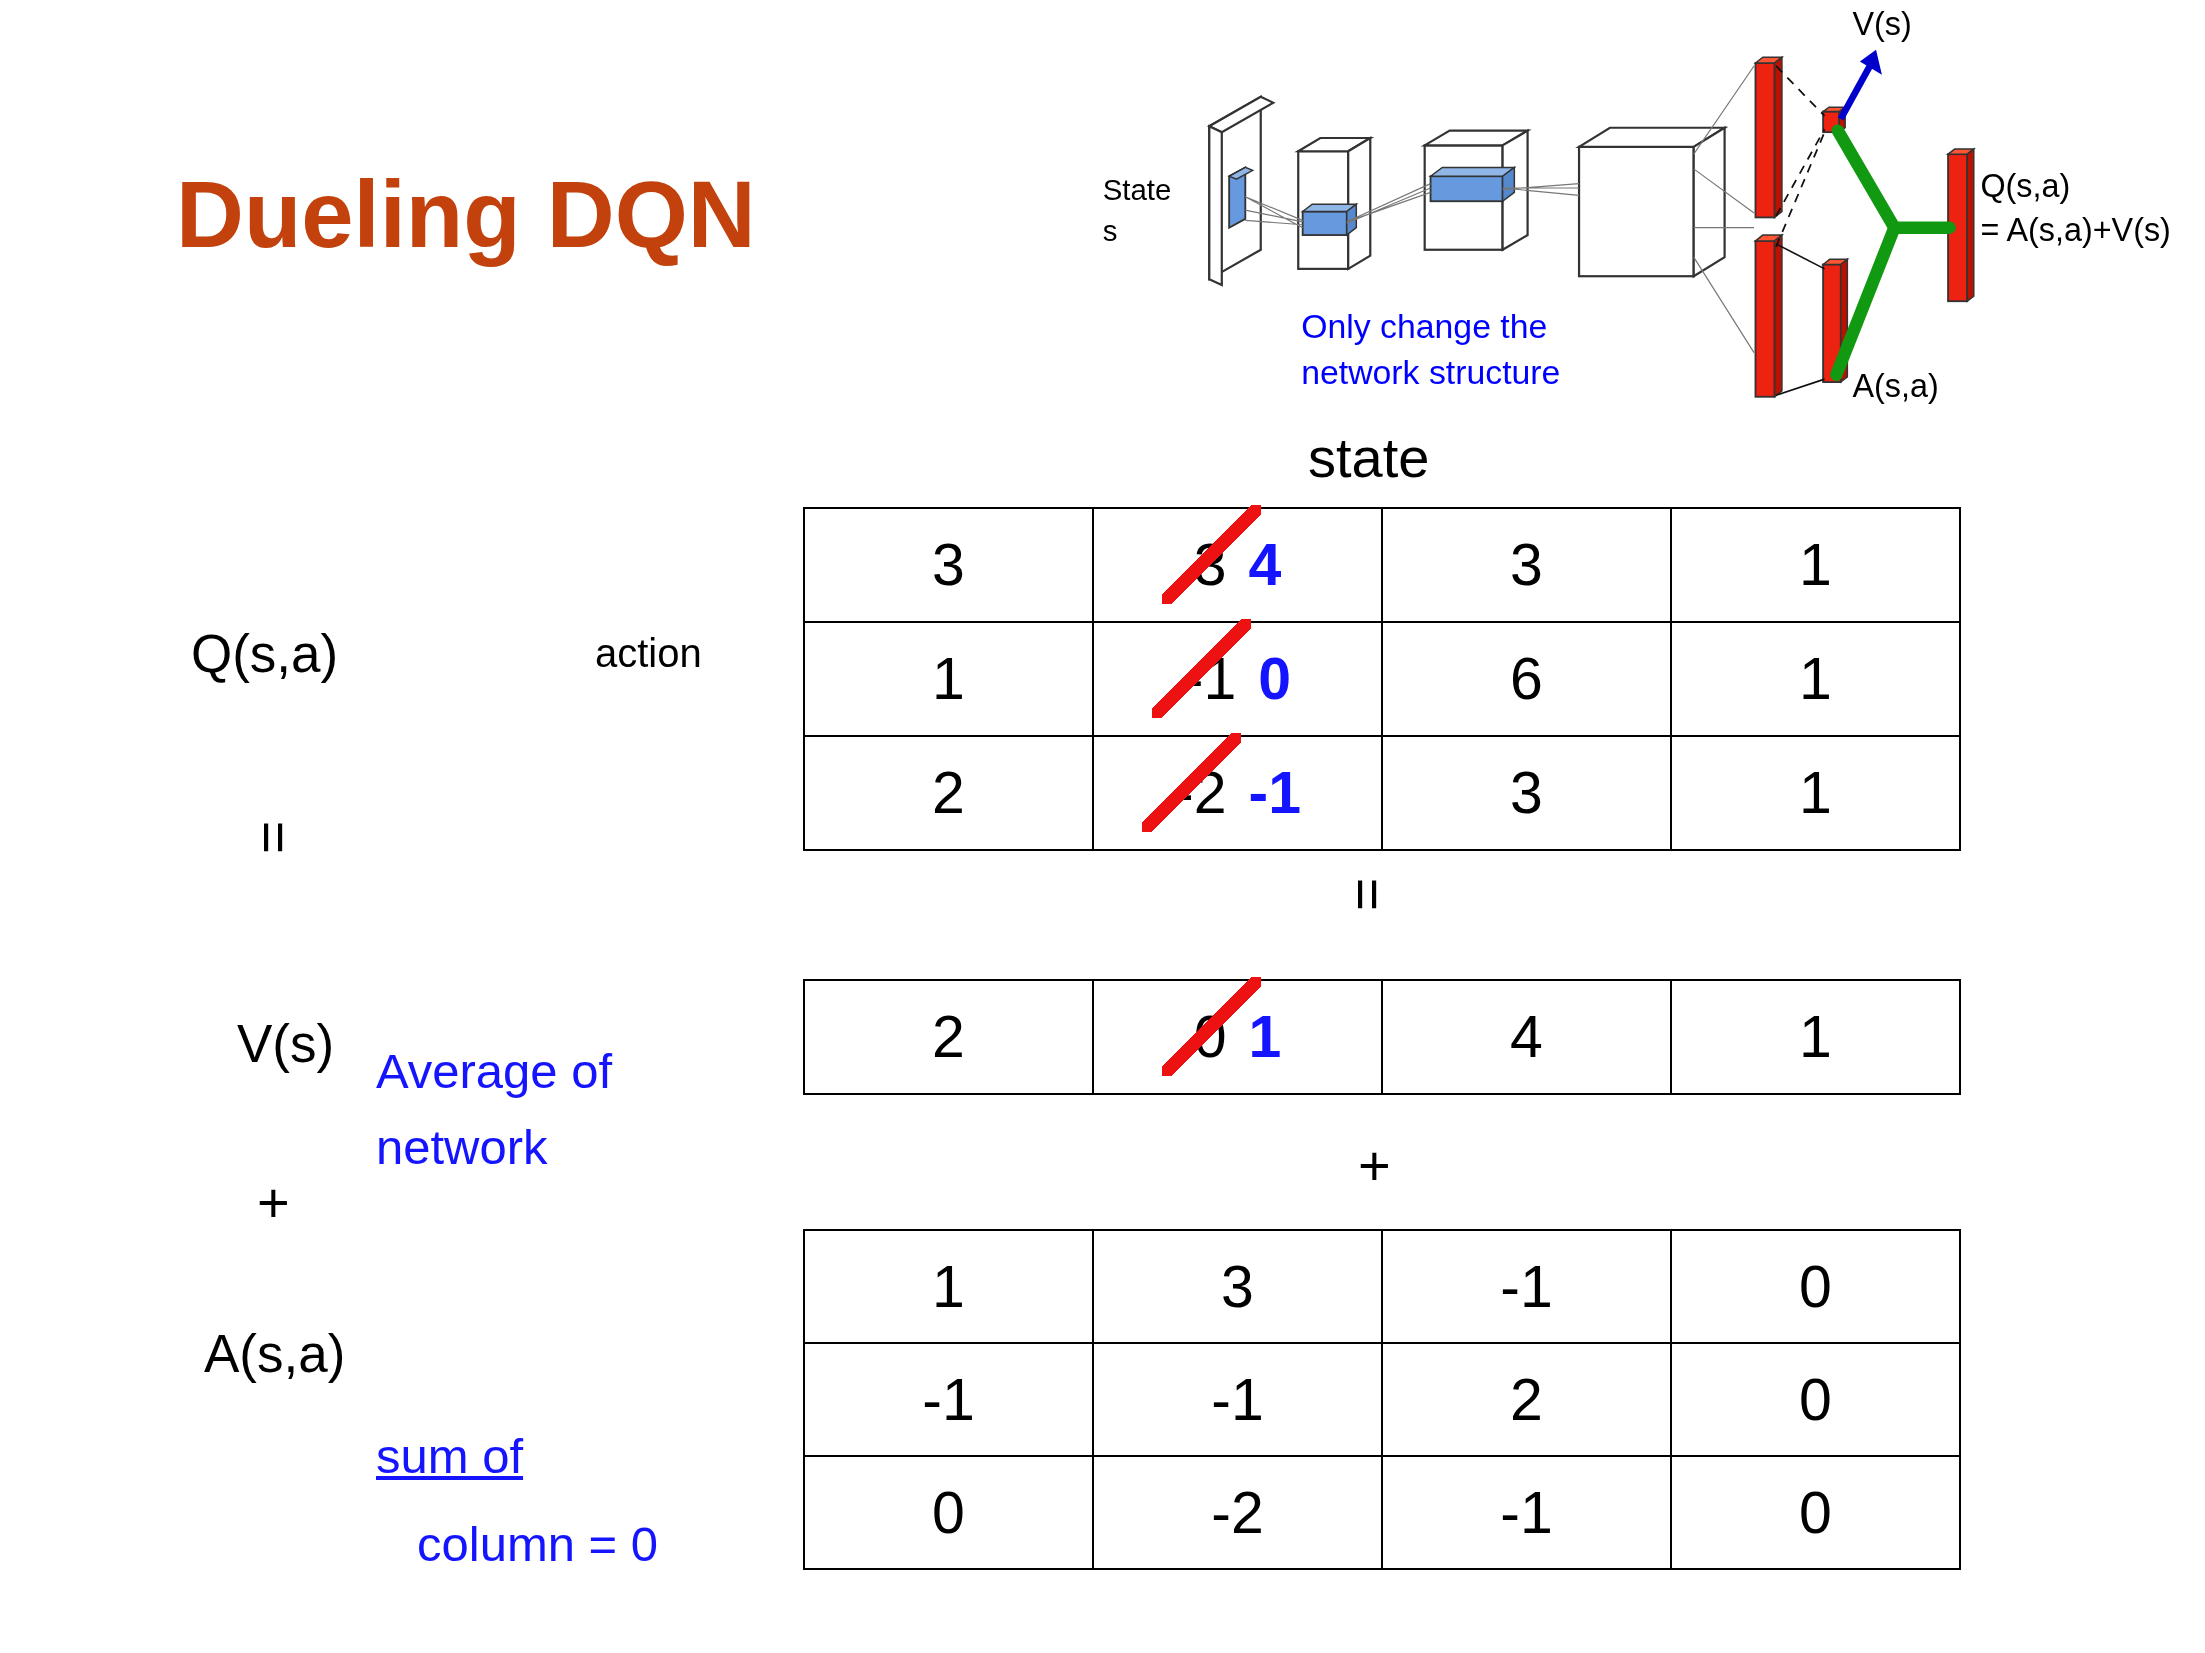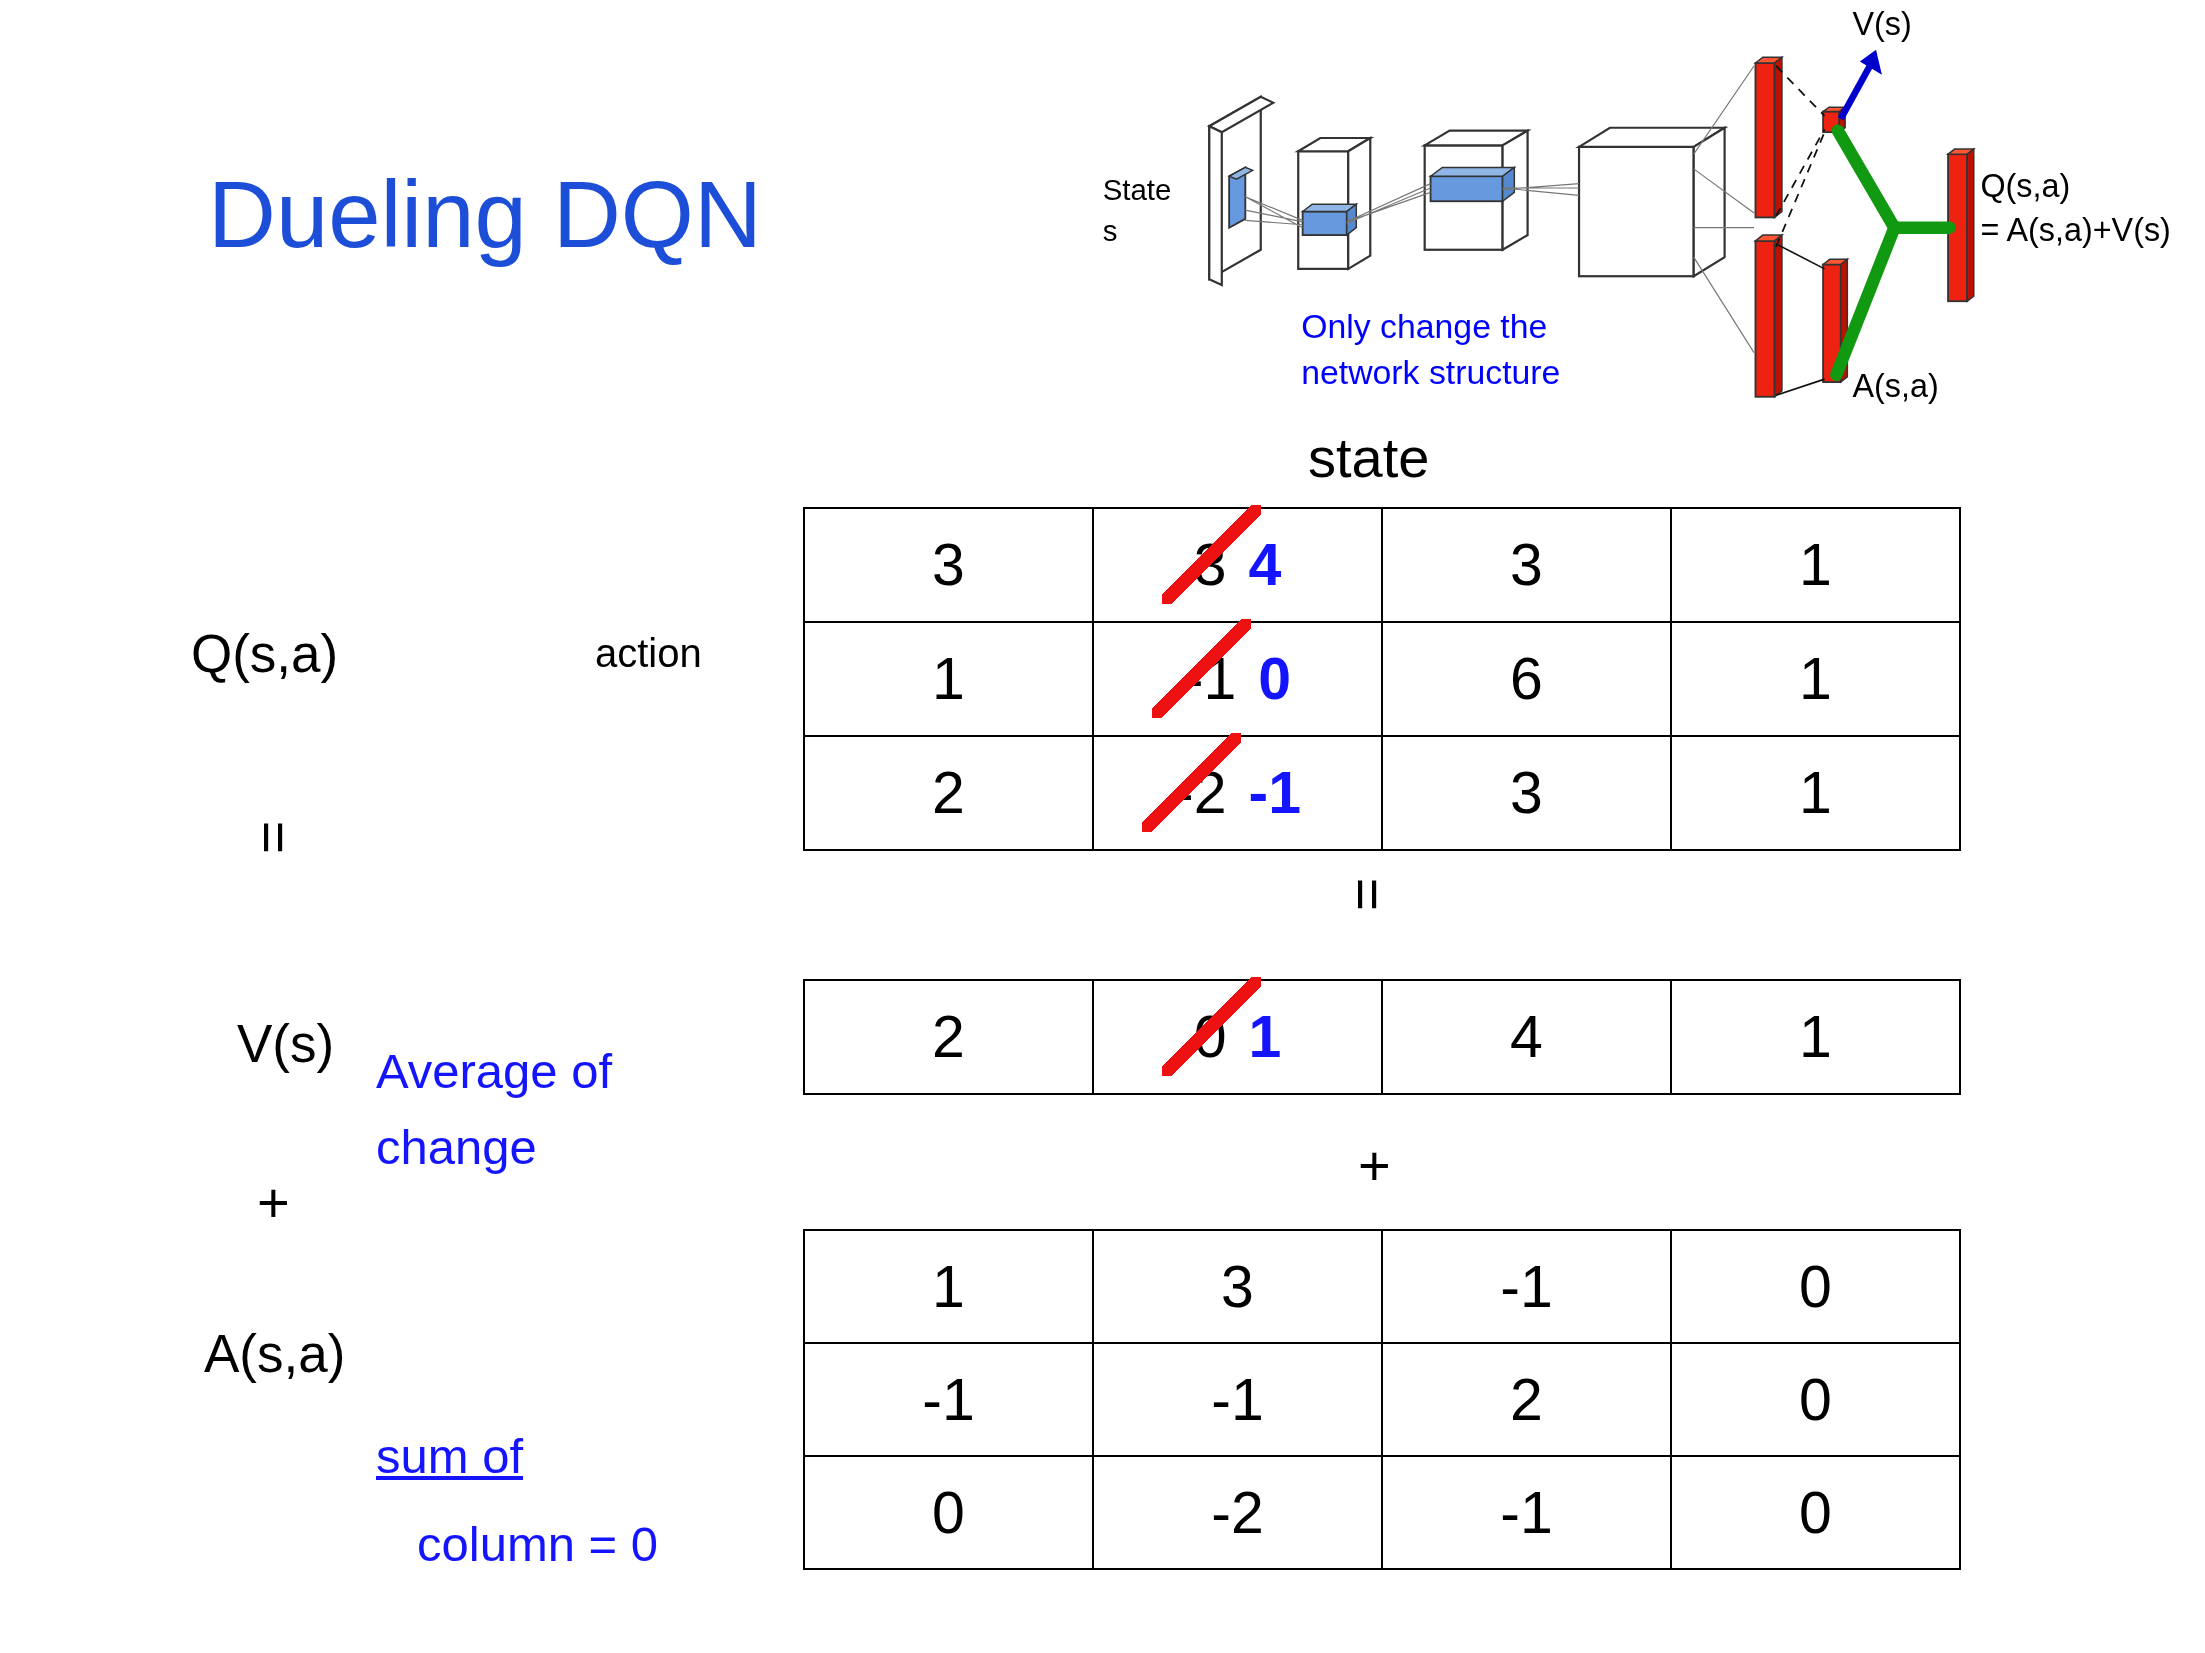--- a/index.html
+++ b/index.html
@@ -3,21 +3,21 @@
 <meta charset="utf-8">
 <style>
   html,body{margin:0;padding:0;background:#ffffff;}
   body{width:2205px;height:1654px;position:relative;overflow:hidden;
        font-family:"Liberation Sans", sans-serif;color:#000;}
 
   
   #slide-title{
     position:absolute;left:176px;top:168px;
     font-size:94px;line-height:1;letter-spacing:0px;
-    font-weight:400;color:#1d4ed8;white-space:nowrap;margin-left:32px;
+    font-weight:700;color:#c2410c;white-space:nowrap;
   }
 
   
   #network-diagram{position:absolute;left:1088px;top:7.4px;width:1110px;height:412px;}
   #network-diagram svg{display:block;width:100%;height:100%;}
   .nd-label{font-family:"Liberation Sans",sans-serif;fill:#000;}
   .nd-blue{fill:#0000ff;font-family:"Liberation Sans",sans-serif;}
 
   
   .side-label{position:absolute;font-size:53px;color:#000;white-space:nowrap;}
@@ -189,21 +189,21 @@
 </div>
 
 <div id="label-state">state</div>
 <div id="label-action">action</div>
 
 <div class="side-label" style="left:191px;top:623px;">Q(s,a)</div>
 <div class="eq-rot" style="left:257px;top:809px;">=</div>
 
 <div class="side-label" style="left:237px;top:1013px;">V(s)</div>
 <div class="blue-note" style="left:376px;top:1043px;">Average of</div>
-<div class="blue-note" style="left:376px;top:1119px;">change</div>
+<div class="blue-note" style="left:376px;top:1119px;">network</div>
 
 <div class="op-plain" style="left:257px;top:1175px;">+</div>
 
 <div class="side-label" style="left:204px;top:1323px;">A(s,a)</div>
 <div class="blue-note" style="left:376px;top:1428px;text-decoration:underline;">sum of</div>
 <div class="blue-note" style="left:386px;top:1516px;margin-left:31px;">column = 0</div>
 
 <div class="eq-rot" style="left:1351px;top:866px;">=</div>
 <div class="op-plain" style="left:1358px;top:1138px;">+</div>
 

